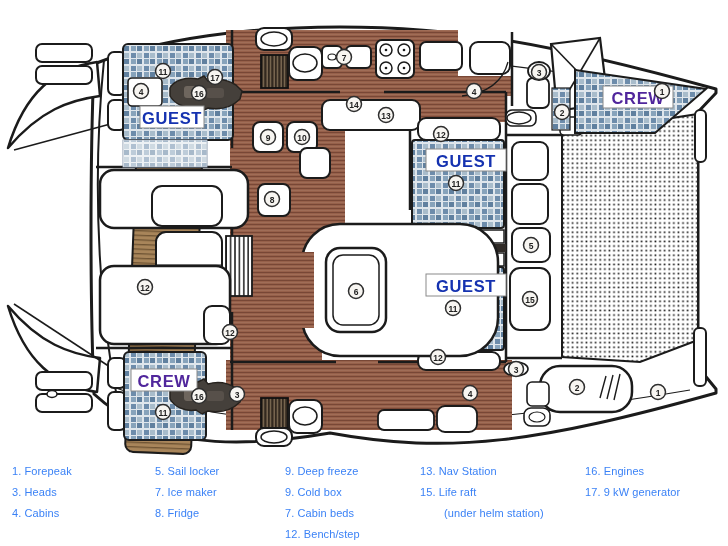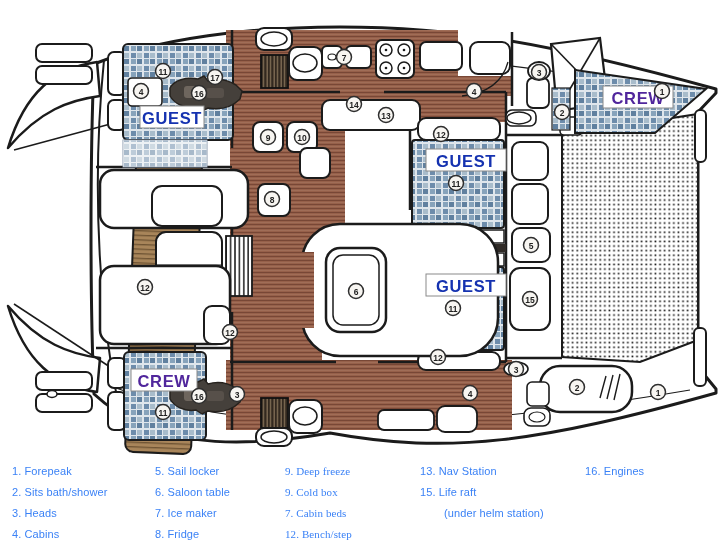--- a/index.html
+++ b/index.html
@@ -3,21 +3,21 @@
 <meta charset="utf-8">
 <style>
   html,body{margin:0;padding:0;background:#ffffff;}
   body{width:728px;height:546px;overflow:hidden;font-family:"Liberation Sans",sans-serif;}
   .stage{position:relative;width:728px;height:546px;background:#fff;}
   svg{display:block;position:absolute;top:0;left:0;}
   .legend{position:absolute;left:0;top:455px;width:728px;height:91px;display:flex;align-items:flex-start;padding-top:6px;box-sizing:border-box;}
   .legend .col{flex:0 0 auto;}
   .legend .col1{width:143px;padding-left:12px;}
   .legend .col2{width:130px;}
-  .legend .col3{width:135px;font-family:Liberation Serif, serif;}
+  .legend .col3{width:135px;}
   .legend .col4{width:165px;}
   .legend .col5{width:143px;}
   .legend .item{font-size:11px;line-height:21px;color:#3b82f6;letter-spacing:0.1px;white-space:nowrap;}
   .legend .item.indent{padding-left:24px;}
   .plan-label-text{font-weight:bold;letter-spacing:0.6px;}
 </style>
 </head>
 <body>
 
 <div class="stage">
@@ -383,38 +383,37 @@
         <g>
           <circle cx="215" cy="77" r="7.5" fill="#f7f5f1" stroke="#2e2e2e" stroke-width="1.5"></circle>
           <text x="215" y="77.5" fill="#222" font-size="8.5" font-weight="bold" text-anchor="middle" dominant-baseline="central">17</text>
         </g>
       </g>
 </svg>
 
 <div class="legend" id="legend">
       <div class="col col1">
         <div class="item">1. Forepeak</div>
-        <div class="item">2. Sits bath/shower</div>
         <div class="item">3. Heads</div>
         <div class="item">4. Cabins</div>
       </div>
       <div class="col col2">
         <div class="item">5. Sail locker</div>
-        <div class="item">6. Saloon table</div>
         <div class="item">7. Ice maker</div>
         <div class="item">8. Fridge</div>
       </div>
       <div class="col col3">
         <div class="item">9. Deep freeze</div>
         <div class="item">9. Cold box</div>
         <div class="item">7. Cabin beds</div>
         <div class="item">12. Bench/step</div>
       </div>
       <div class="col col4">
         <div class="item">13. Nav Station</div>
         <div class="item">15. Life raft</div>
         <div class="item indent">(under helm station)</div>
       </div>
       <div class="col col5">
         <div class="item">16. Engines</div>
+        <div class="item">17. 9 kW generator</div>
       </div>
     </div>
 </div>
 
 </body></html>

